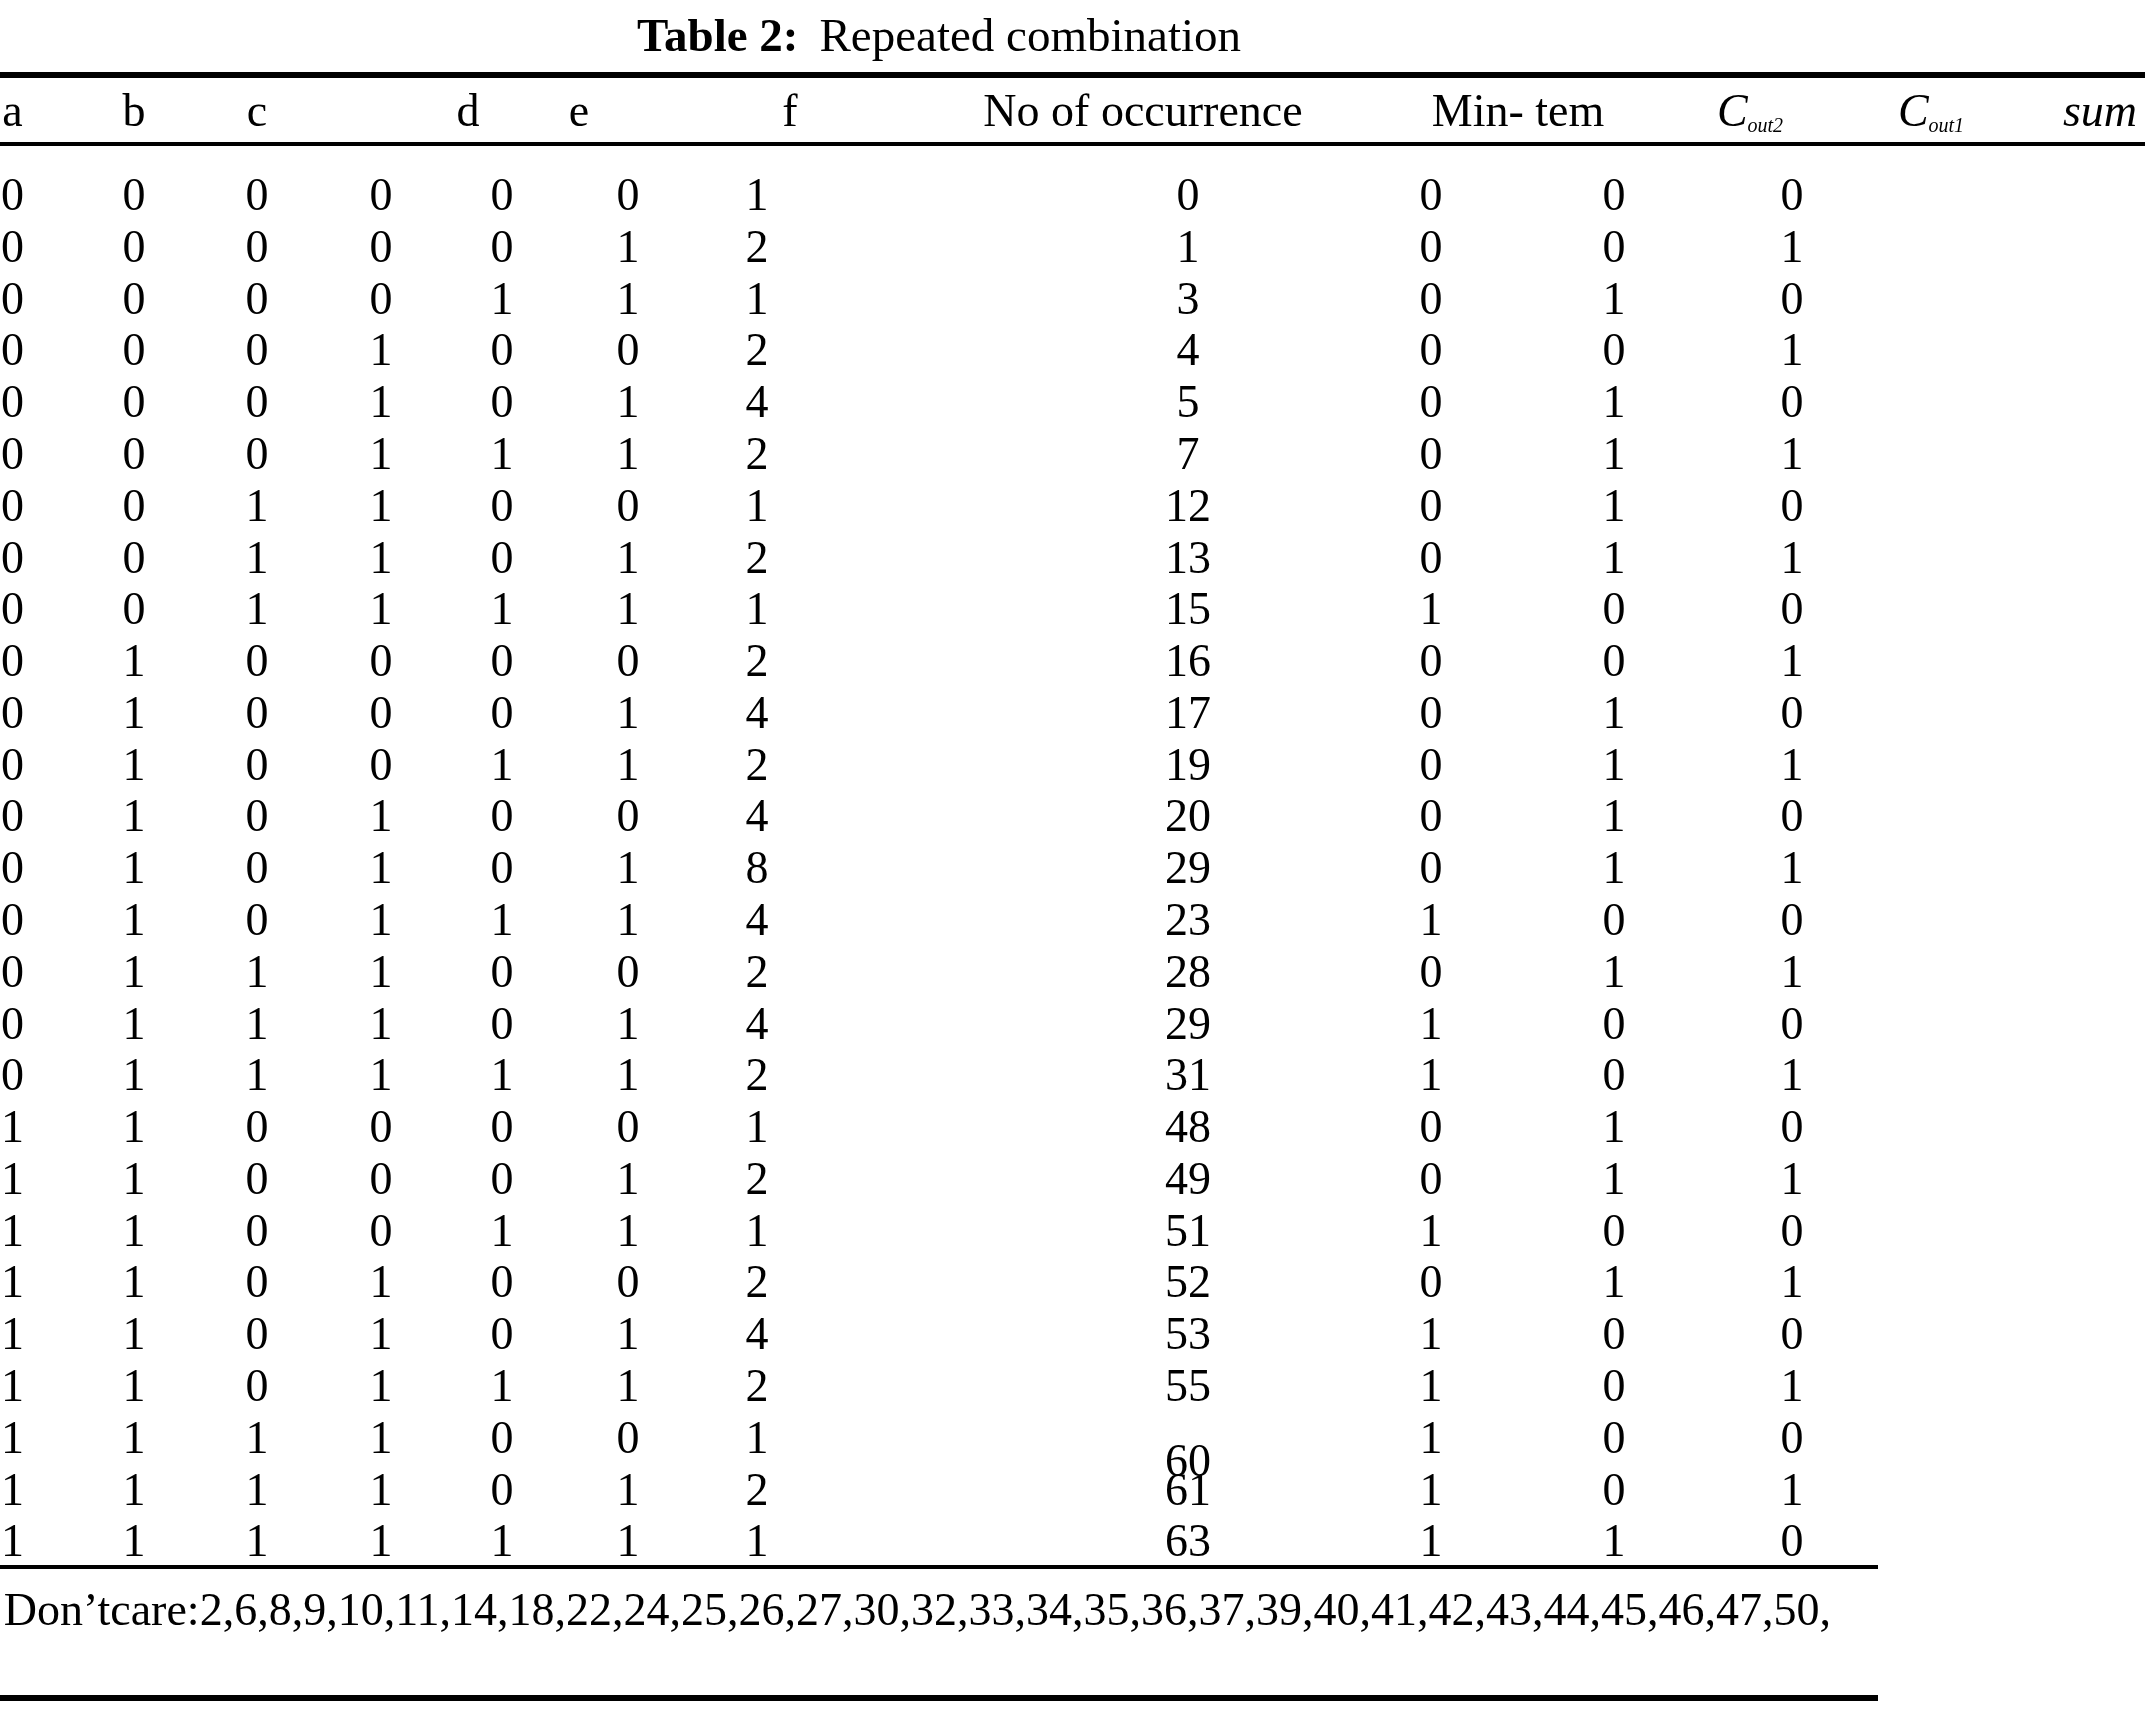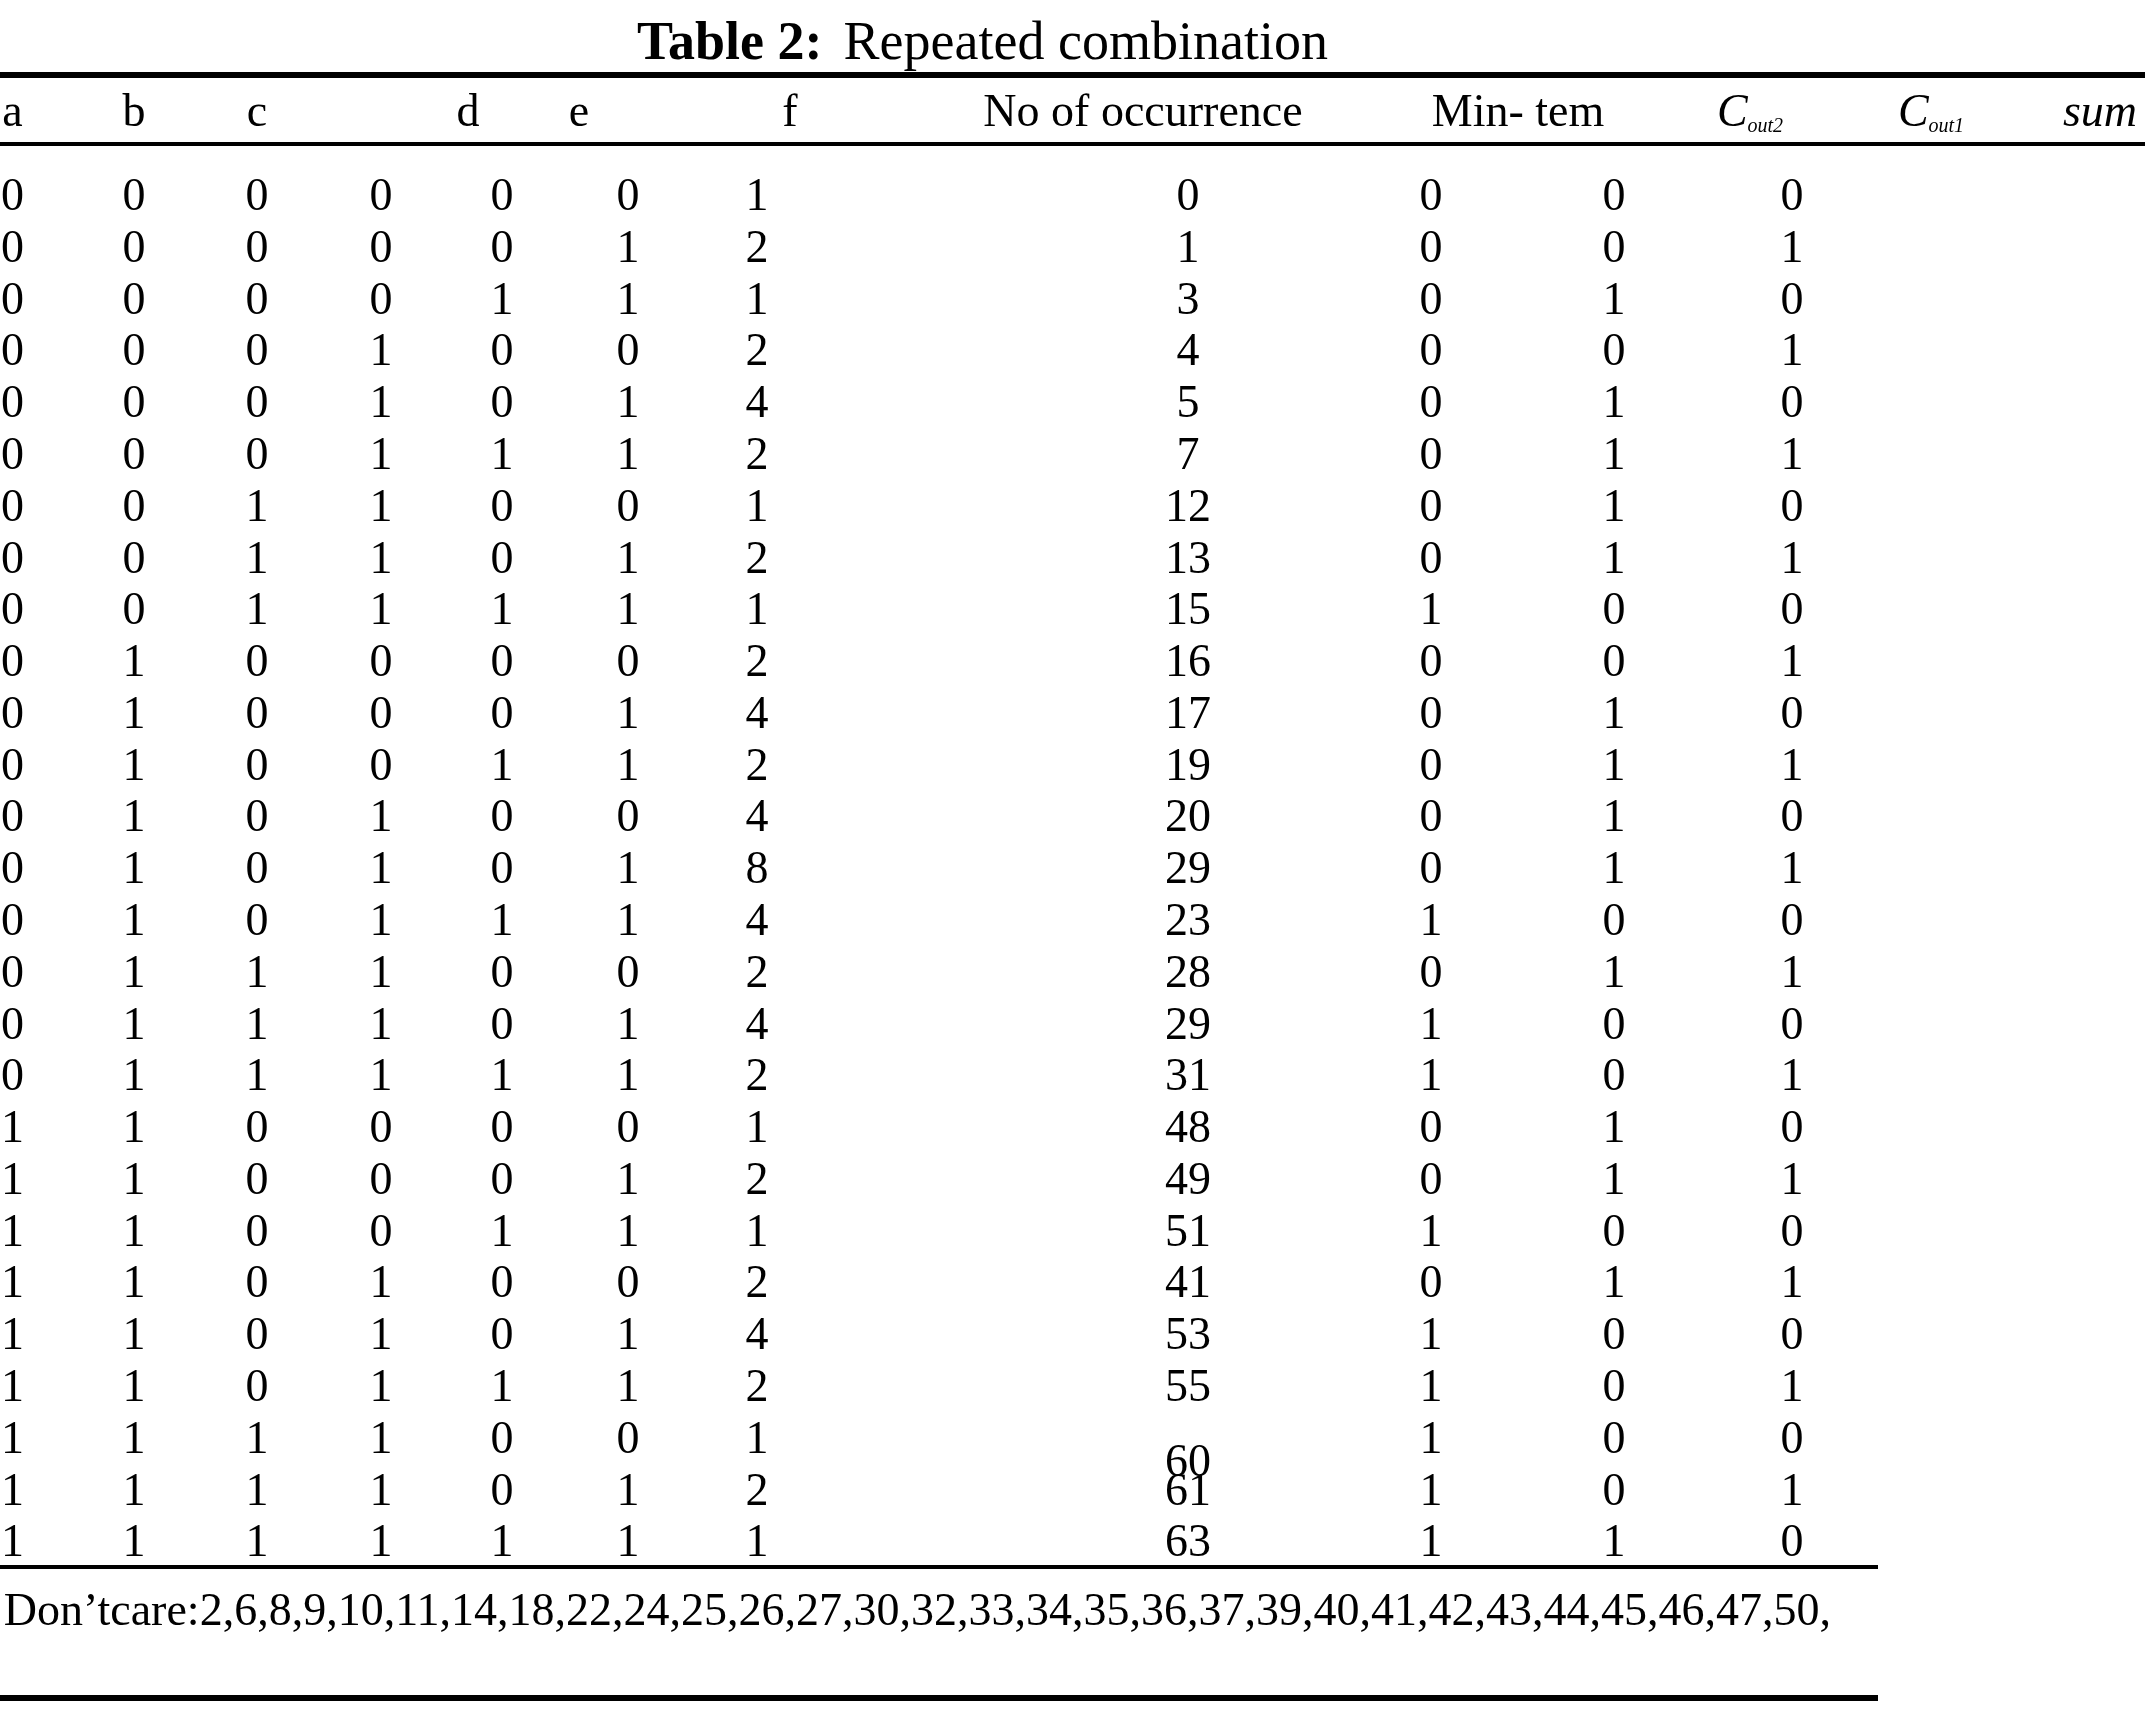--- a/index.html
+++ b/index.html
@@ -5,22 +5,22 @@
   html,body{margin:0;padding:0;background:#ffffff;}
   .page{
     position:relative;
     width:2145px;height:1709px;
     background:#ffffff;
     color:#000;
     font-family:"Liberation Serif", "DejaVu Serif", serif;
     overflow:hidden;
   }
   .title{
-    position:absolute;top:15px;left:637px;
-    font-size:54px;line-height:52px;white-space:nowrap;
+    position:absolute;top:9px;left:637px;
+    font-size:47px;line-height:52px;white-space:nowrap;
   }
   .title-label{font-weight:bold;}
   .title-text{margin-left:21px;}
   .rule{position:absolute;left:0;background:#000;}
   .rule-top{top:72px;width:2145px;height:5.8px;}
   .rule-header{top:142px;width:2145px;height:3.8px;}
   .rule-data-bottom{top:1565px;width:1878px;height:3.8px;}
   .rule-bottom{top:1695px;width:1878px;height:5.8px;}
   .hcell{
     position:absolute;top:85px;transform:translateX(-50%);
@@ -339,21 +339,21 @@
         <span class="cell" style="left: 1792px;">0</span>
       </div>
       <div class="trow" style="top: 1256px;">
         <span class="cell" style="left: 12.5px;">1</span>
         <span class="cell" style="left: 134px;">1</span>
         <span class="cell" style="left: 257px;">0</span>
         <span class="cell" style="left: 381px;">1</span>
         <span class="cell" style="left: 502px;">0</span>
         <span class="cell" style="left: 628px;">0</span>
         <span class="cell" style="left: 757px;">2</span>
-        <span class="cell" style="left: 1188px;">41</span>
+        <span class="cell" style="left: 1188px;">52</span>
         <span class="cell" style="left: 1431px;">0</span>
         <span class="cell" style="left: 1614px;">1</span>
         <span class="cell" style="left: 1792px;">1</span>
       </div>
       <div class="trow" style="top: 1308px;">
         <span class="cell" style="left: 12.5px;">1</span>
         <span class="cell" style="left: 134px;">1</span>
         <span class="cell" style="left: 257px;">0</span>
         <span class="cell" style="left: 381px;">1</span>
         <span class="cell" style="left: 502px;">0</span>

